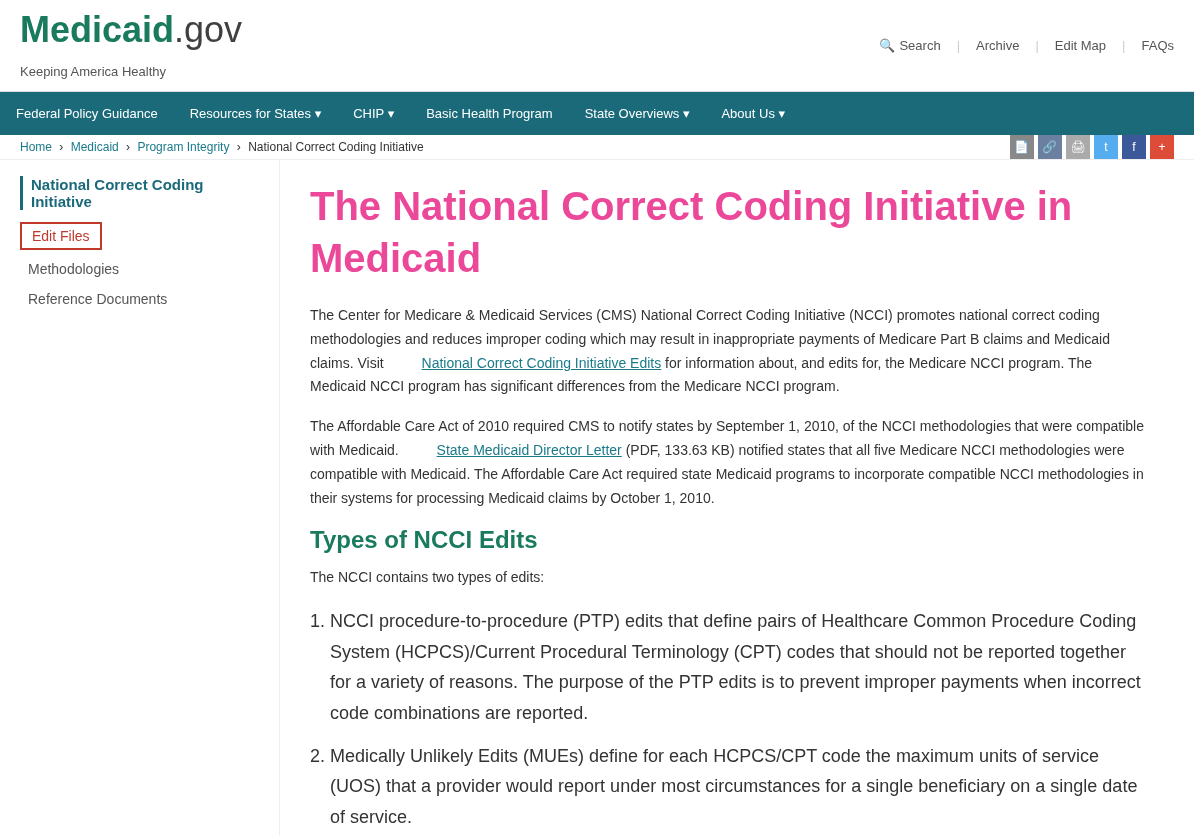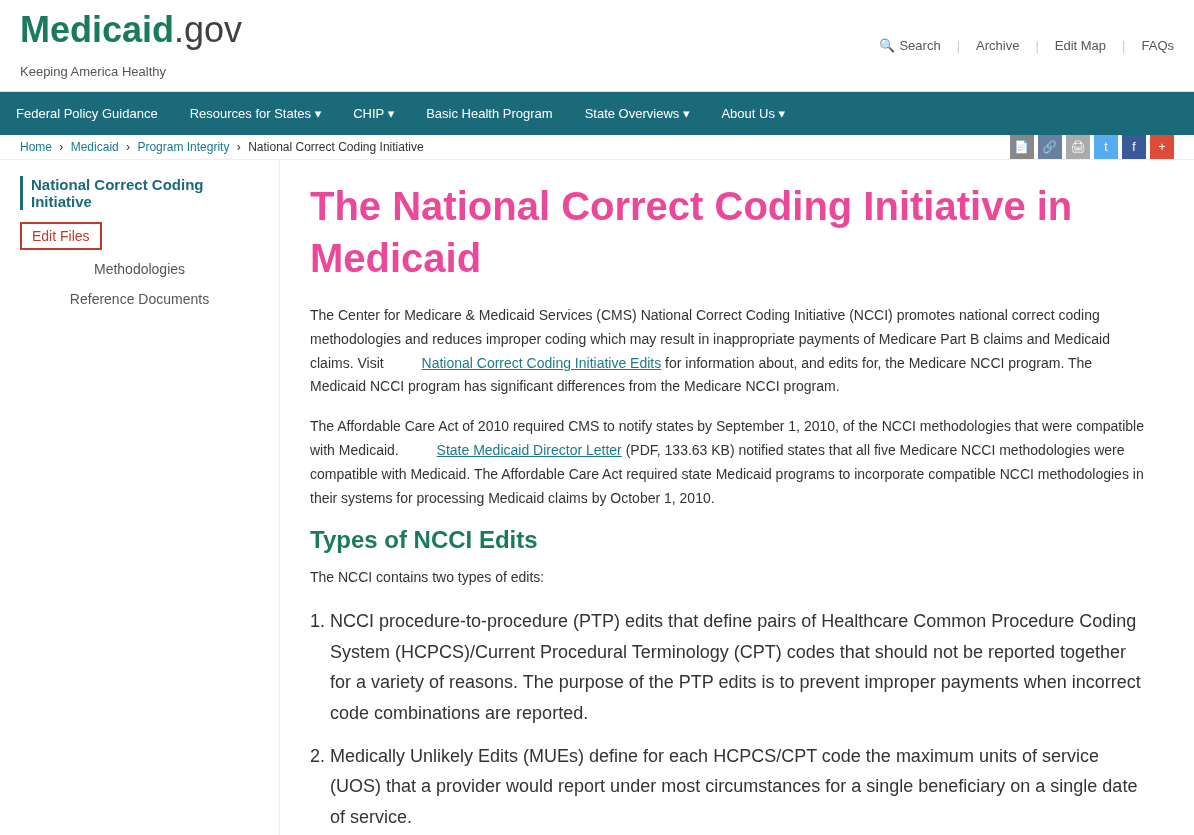--- a/index.html
+++ b/index.html
@@ -47,21 +47,21 @@
     #sidebar-title { font-size: 15px; font-weight: bold; color: #1a6a7a; border-left: 3px solid #1a6a7a; padding-left: 8px; margin-bottom: 12px; }
     #sidebar ul { list-style: none; }
     #sidebar ul li a { display: block; padding: 7px 8px; font-size: 14px; color: #c0392b; text-decoration: none; }
     #sidebar ul li.edit-files a {
       border: 2px solid #c0392b;
       color: #c0392b;
       display: inline-block;
       padding: 4px 10px;
       margin-bottom: 4px;
     }
-    #sidebar ul li.normal a { color: #555; text-align: center; }
+    #sidebar ul li.normal a { color: #555; }
 
     
     #content { flex: 1; padding: 20px 30px; max-width: 900px; }
     #page-title { font-size: 40px; font-weight: bold; color: #ec4899; margin-bottom: 20px; line-height: 1.3; }
     .content-para { font-size: 14px; line-height: 1.7; margin-bottom: 16px; color: #333; }
     .content-para a { color: #1a7a8a; text-decoration: underline; padding-left: 34px; }
     .section-heading { font-size: 24px; font-weight: bold; color: #1a7a5e; margin: 8px 0 12px; }
     .content-list { margin: 12px 0 12px 20px; }
     .content-list li { font-size: 18px; line-height: 1.7; margin-bottom: 12px; color: #333; }
   </style>

